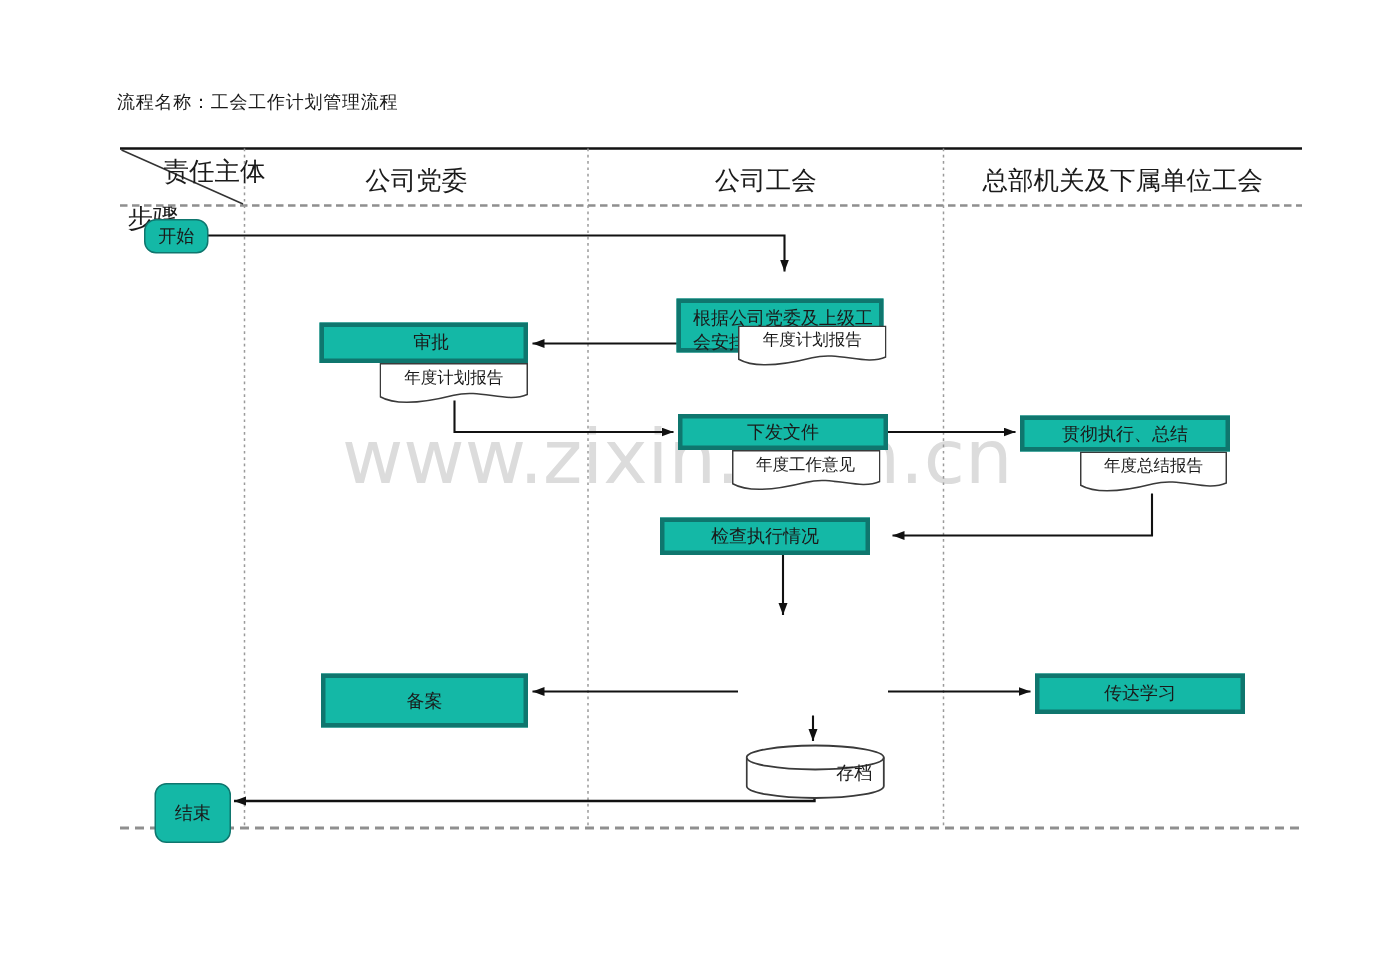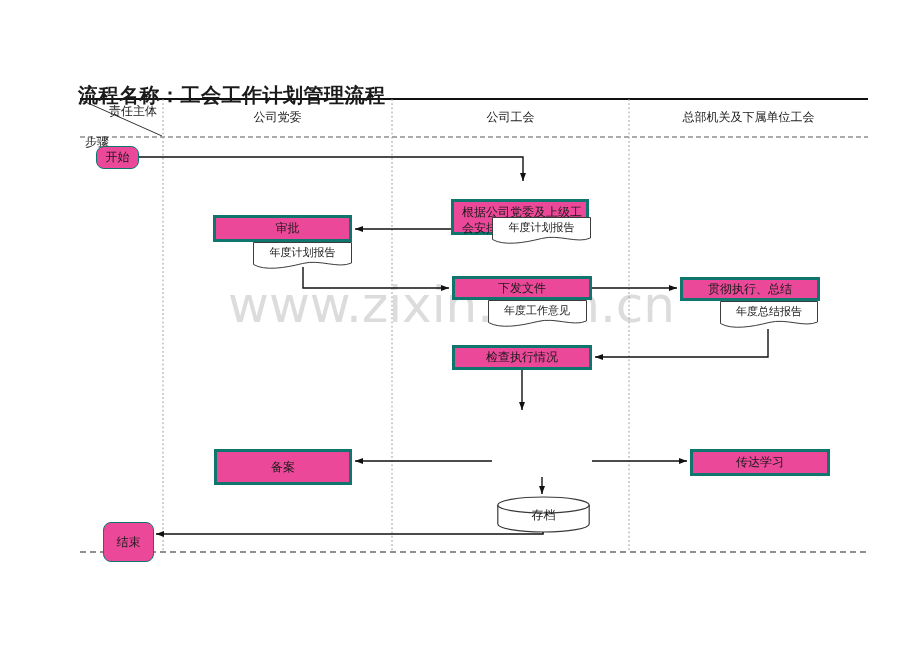--- a/index.html
+++ b/index.html
@@ -3,48 +3,48 @@
 <meta charset="utf-8">
 <style>
   html,body{margin:0;padding:0;background:#ffffff;}
   .canvas{
     position:relative;width:920px;height:651px;background:#fff;
     font-family:"Liberation Serif","DejaVu Serif",serif;color:#1a1a1a;overflow:hidden;
   }
   .title{
     position:absolute;left:78px;top:60px;
     font-family:"Liberation Sans","DejaVu Sans",sans-serif;
-    font-weight:bold;font-size:20px;letter-spacing:0.5px;z-index:3;margin-top:22px;
+    font-weight:normal;font-size:12px;letter-spacing:0.5px;z-index:3;
   }
   .watermark{
     position:absolute;left:228px;top:280px;z-index:1;
     font-family:"DejaVu Sans",sans-serif;font-size:50px;line-height:1;
     color:#dcdcdc;white-space:nowrap;letter-spacing:0px;
   }
   svg.overlay{position:absolute;left:0;top:0;z-index:2;}
-  .hdr{position:absolute;font-size:12px;z-index:3;}
+  .hdr{position:absolute;font-size:17px;z-index:3;}
   .col-hdr{text-align:center;}
   .node{
-    position:absolute;box-sizing:border-box;background:#ec4899;
+    position:absolute;box-sizing:border-box;background:#14b8a6;
     border:3px solid #0f766e;display:flex;align-items:center;justify-content:center;
     font-size:12px;line-height:15px;z-index:3;text-align:center;
   }
   .terminator{border-radius:8px;border-width:1.4px;}
   .node.multiline{display:block;text-align:left;padding:2px 4px 0 8px;line-height:16px;}
   .doc{position:absolute;z-index:4;}
   .doc svg{position:absolute;left:0;top:0;display:block;}
   .doc-label{
     position:absolute;left:0;top:2px;width:100%;text-align:center;
     font-size:11px;line-height:16px;
   }
   .cyl{position:absolute;z-index:4;}
   .cyl svg{position:absolute;left:0;top:0;display:block;}
   .cyl-label{
     position:absolute;left:0;top:11px;width:100%;text-align:center;
-    font-size:12px;line-height:16px;
+    font-size:12px;line-height:16px;padding-left:26px;
   }
 </style>
 </head>
 <body>
 
 <div class="canvas">
 
   <div class="watermark">www.zixin.com.cn</div>
 
   <svg class="overlay" width="920" height="651" viewBox="0 0 920 651">
@@ -82,21 +82,21 @@
   <div class="hdr col-hdr" style="left:392px;top:109px;width:237px;">公司工会</div>
   <div class="hdr col-hdr" style="left:629px;top:109px;width:239px;">总部机关及下属单位工会</div>
 
   <div class="node terminator" style="left:96px;top:146px;width:43px;height:23px;">开始</div>
   <div class="node terminator" style="left:103px;top:522px;width:51px;height:40px;">结束</div>
 
   <div class="node multiline" style="left:451px;top:199px;width:138px;height:36px;">根据公司党委及上级工会安排制定年度计划</div>
   <div class="node" style="left:213px;top:215px;width:139px;height:27px;padding-left:10px;">审批</div>
   <div class="node" style="left:452px;top:276px;width:140px;height:24px;">下发文件</div>
   <div class="node" style="left:680px;top:277px;width:140px;height:24px;">贯彻执行、总结</div>
-  <div class="node" style="left:452px;top:345px;width:140px;height:25px;">检查执行情况</div>
+  <div class="node" style="left:440px;top:345px;width:140px;height:25px;">检查执行情况</div>
   <div class="node" style="left:214px;top:449px;width:138px;height:36px;">备案</div>
   <div class="node" style="left:690px;top:449px;width:140px;height:27px;">传达学习</div>
 
   <div class="doc" style="left:492px;top:217px;width:99px;height:29px;">
     <svg width="99" height="29" viewBox="0 0 100 29" preserveAspectRatio="none">
       <path d="M0.5,0.5 L99.5,0.5 L99.5,21 C86,27 68,17 50,21.5 C32,26 12,29 0.5,22.5 Z" fill="#fff" stroke="#3a3a3a" stroke-width="1"></path>
     </svg>
     <span class="doc-label">年度计划报告</span>
   </div>
 

